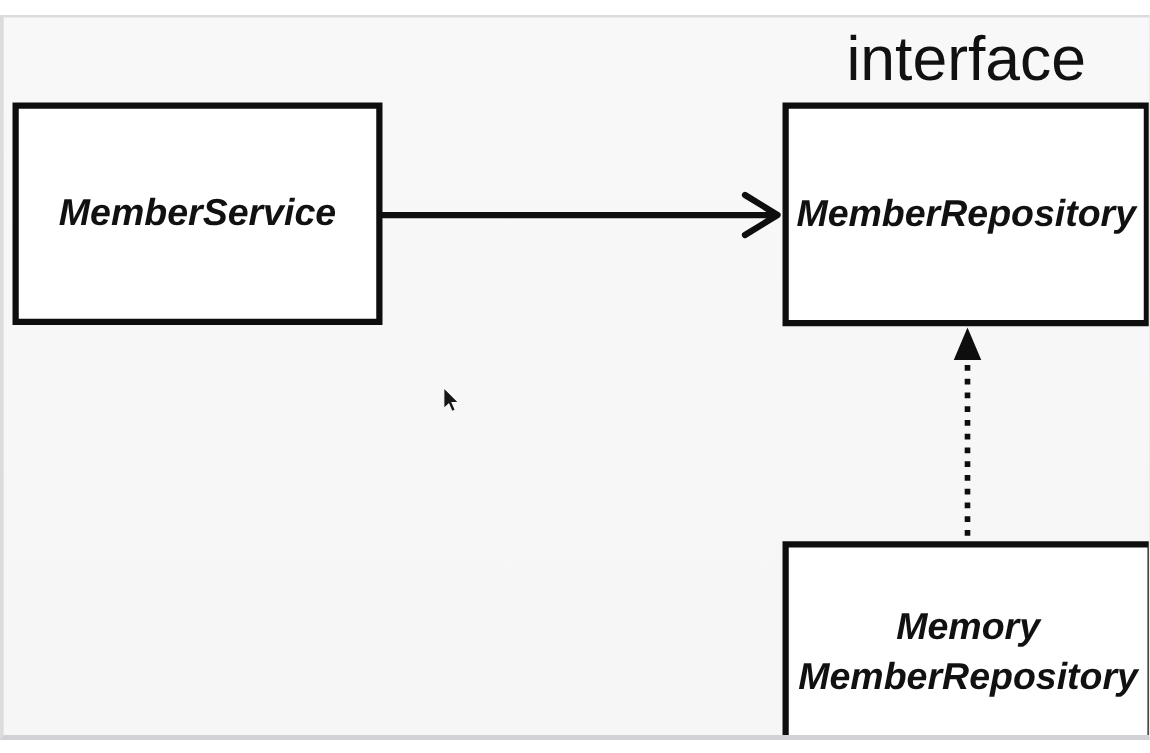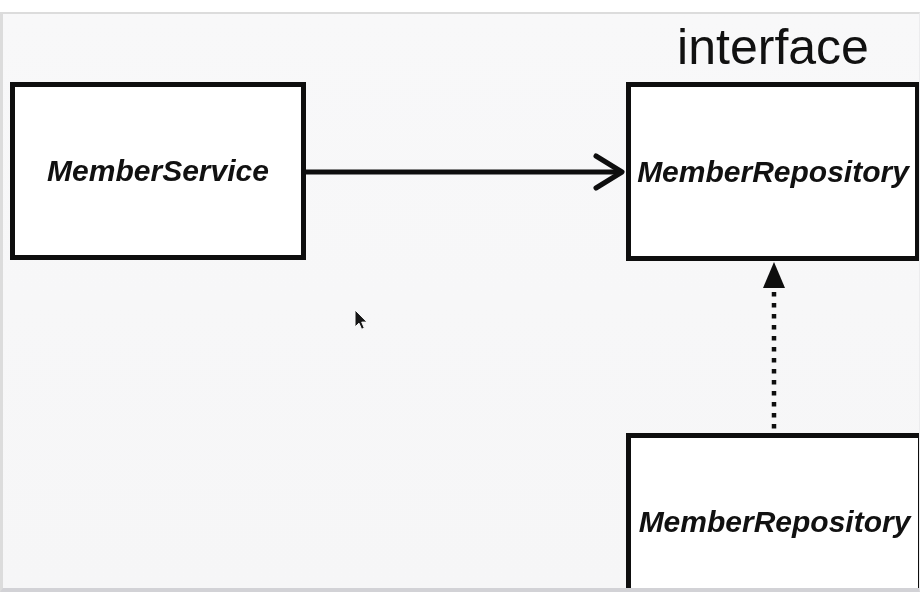--- a/index.html
+++ b/index.html
@@ -74,20 +74,21 @@
 
   <div class="node" id="node-member-service">
     <span class="node-label">MemberService</span>
   </div>
 
   <div class="node" id="node-member-repository">
     <span class="node-label">MemberRepository</span>
   </div>
 
   <div class="node" id="node-memory-member-repository">
+    <span class="node-label">Memory</span>
     <span class="node-label">MemberRepository</span>
   </div>
 
   <svg id="connectors-layer" viewBox="0 0 920 602" xmlns="http://www.w3.org/2000/svg">
 
     <g stroke="#0e0e0e" stroke-width="5" fill="none" stroke-linecap="round" stroke-linejoin="round">
       <line x1="303" y1="158" x2="615" y2="158"></line>
       <polyline points="593,142 619,158 593,174"></polyline>
     </g>
 

